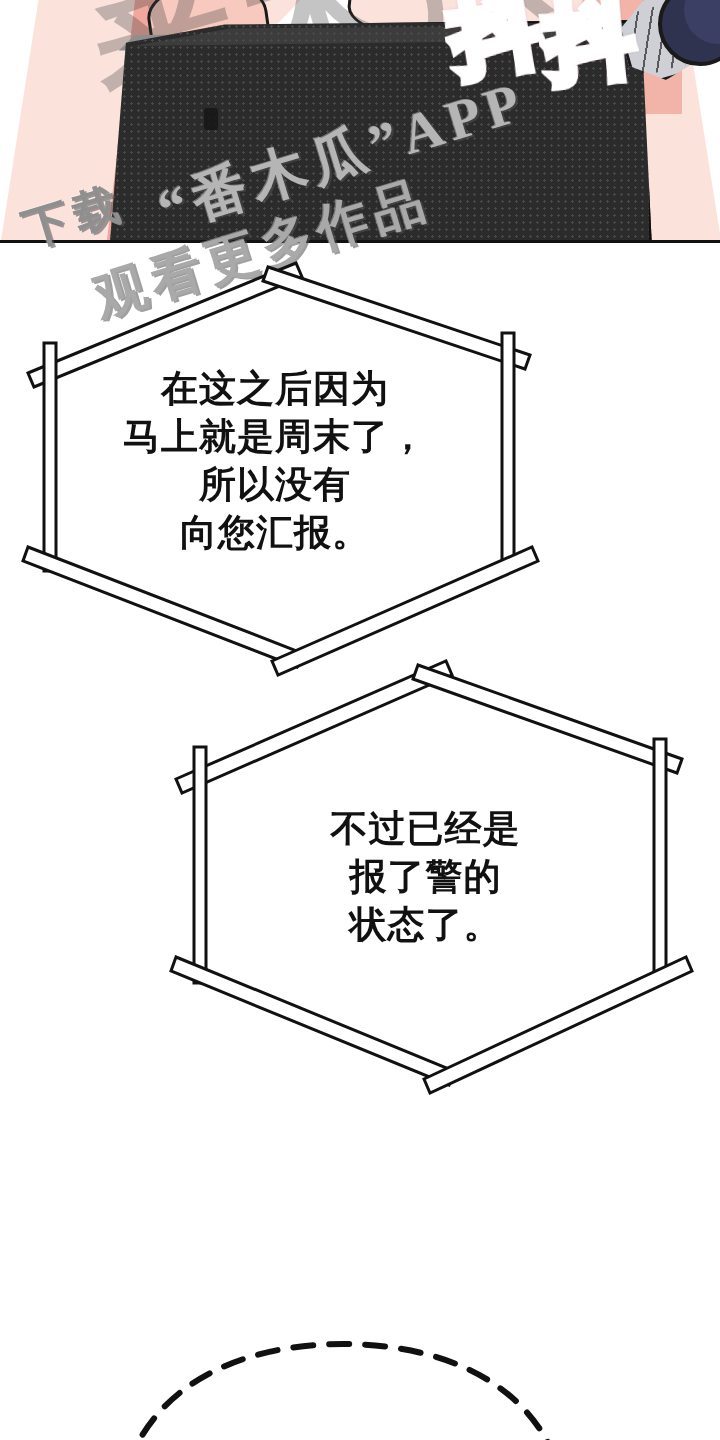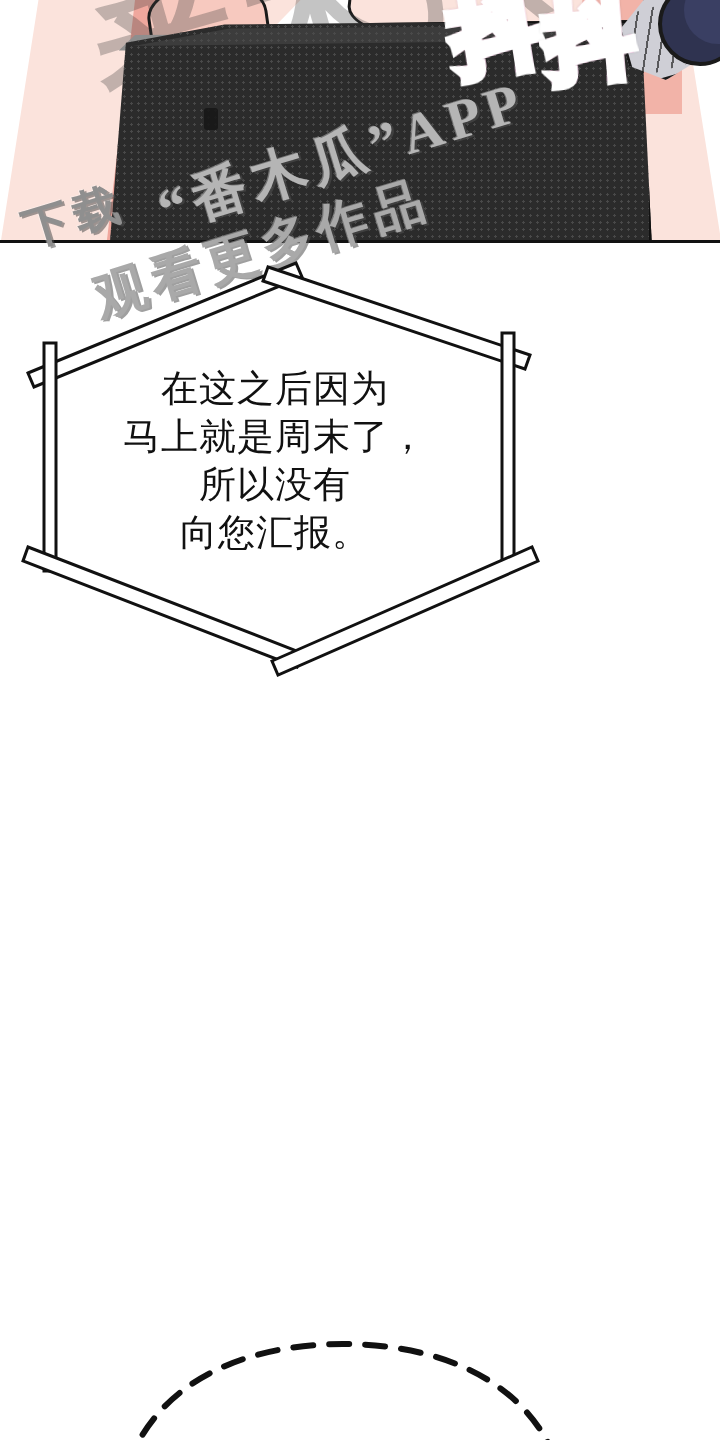--- a/index.html
+++ b/index.html
@@ -160,21 +160,21 @@
   .wm-2{ left:152px; top:118px; font-size:56px; transform:rotate(-17deg); color:#b5b5b5; }
   .wm-3{ left:88px;  top:214px; font-size:52px; transform:rotate(-17deg); color:#a9a9a9; }
 
   
   .bubble{ position:absolute; }
   .bubble svg{ display:block; overflow:visible; }
   .bubble-text{
     position:absolute; left:0; right:0;
     text-align:center;
     font-family:"Liberation Sans","DejaVu Sans",sans-serif;
-    font-weight:400; color:#111111;
+    font-weight:700; color:#111111;
     line-height:1.30; letter-spacing:1px;
     white-space:pre-line;
   }
   #bubble-1{ left:10px; top:255px; width:530px; height:420px; }
   #bubble-1 .bubble-text{ top:110px; font-size:37px; }
   #bubble-2{ left:158px; top:655px; width:535px; height:440px; }
   #bubble-2 .bubble-text{ top:150px; font-size:37px; }
 
   
   .thought{ position:absolute; left:108px; top:1338px; width:470px; height:200px; }
@@ -244,20 +244,36 @@
 
         <polygon points="262,406 522,292 528,306 268,420"></polygon>
       </g>
     </svg>
     <div class="bubble-text">在这之后因为
 马上就是周末了，
 所以没有
 向您汇报。</div>
   </div>
 
+  <div class="bubble" id="bubble-2">
+    <svg width="535" height="440" viewBox="0 0 535 440" fill="none">
+      <polygon points="274,16 502,100 502,312 280,420 40,330 40,116" fill="#ffffff" stroke="none"></polygon>
+      <g stroke="#111111" stroke-width="3" fill="#ffffff" stroke-linejoin="miter">
+        <polygon points="18,124 288,6 294,20 24,138"></polygon>
+        <polygon points="260,10 524,104 519,118 255,24"></polygon>
+        <polygon points="36,92 48,92 48,328 36,328"></polygon>
+        <polygon points="496,84 508,84 508,318 496,318"></polygon>
+        <polygon points="18,302 296,416 291,430 13,316"></polygon>
+        <polygon points="266,424 528,302 534,316 272,438"></polygon>
+      </g>
+    </svg>
+    <div class="bubble-text">不过已经是
+报了警的
+状态了。</div>
+  </div>
 
   <div class="thought">
     <svg width="470" height="200" viewBox="0 0 470 200" fill="none">
       <path d="M 8 200 C 8 58, 120 6, 235 6 C 350 6, 462 58, 462 200" stroke="#111111" stroke-width="6" fill="none" stroke-linecap="round" stroke-dasharray="20 16"></path>
     </svg>
   </div>
 
 </div>
 
 </body></html>

